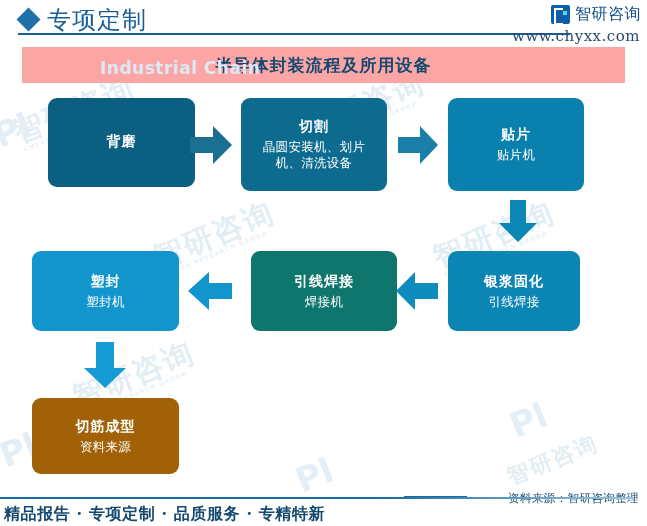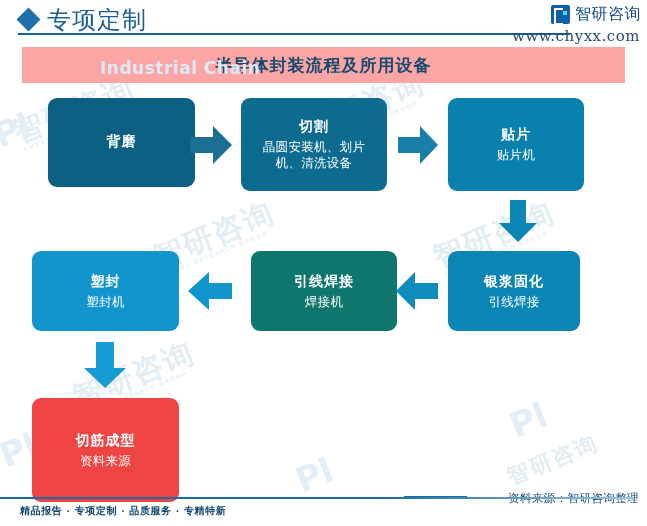--- a/index.html
+++ b/index.html
@@ -149,22 +149,22 @@
   .arrow svg { display: block; }
 
   
   .footer-rule {
     position: absolute; left: 0; top: 497px;
     width: 634px; height: 2px;
     background: linear-gradient(to right, #1b6ba3 0%, #1b6ba3 60%, #9dc4dd 100%);
     z-index: 2;
   }
   .footer-left {
-    position: absolute; left: 20px; top: 504px;
-    font-size: 10px; color: #15486e; font-weight: 700;
+    position: absolute; left: 4px; top: 504px;
+    font-size: 16px; color: #15486e; font-weight: 700;
     letter-spacing: .6px;
     z-index: 2;
     font-family: "DejaVu Serif", "Liberation Serif", serif;
   }
   .source-rule {
     position: absolute; left: 404px; top: 496px;
     width: 63px; height: 1.5px;
     background: #1b6ba3;
     z-index: 2;
   }
@@ -240,21 +240,21 @@
   <div class="node" style="left:251px; top:251px; width:146px; height:80px; background:#0f766e;">
     <div class="n-title">引线焊接</div>
     <div class="n-desc">焊接机</div>
   </div>
 
   <div class="node" style="left:32px; top:251px; width:147px; height:80px; background:#1295cd;">
     <div class="n-title">塑封</div>
     <div class="n-desc">塑封机</div>
   </div>
 
-  <div class="node" style="left:32px; top:398px; width:147px; height:104px; background:#ef4444;">
+  <div class="node" style="left:32px; top:398px; width:147px; height:76px; background:#a16207;">
     <div class="n-title">切筋成型</div>
     <div class="n-desc">资料来源</div>
   </div>
 
   <div class="arrow" style="left:190px; top:126px;">
     <svg width="42" height="38" viewBox="0 0 42 38">
       <polygon points="0,11 23,11 23,0 42,19 23,38 23,27 0,27" fill="#1a6f93"></polygon>
     </svg>
   </div>
 

